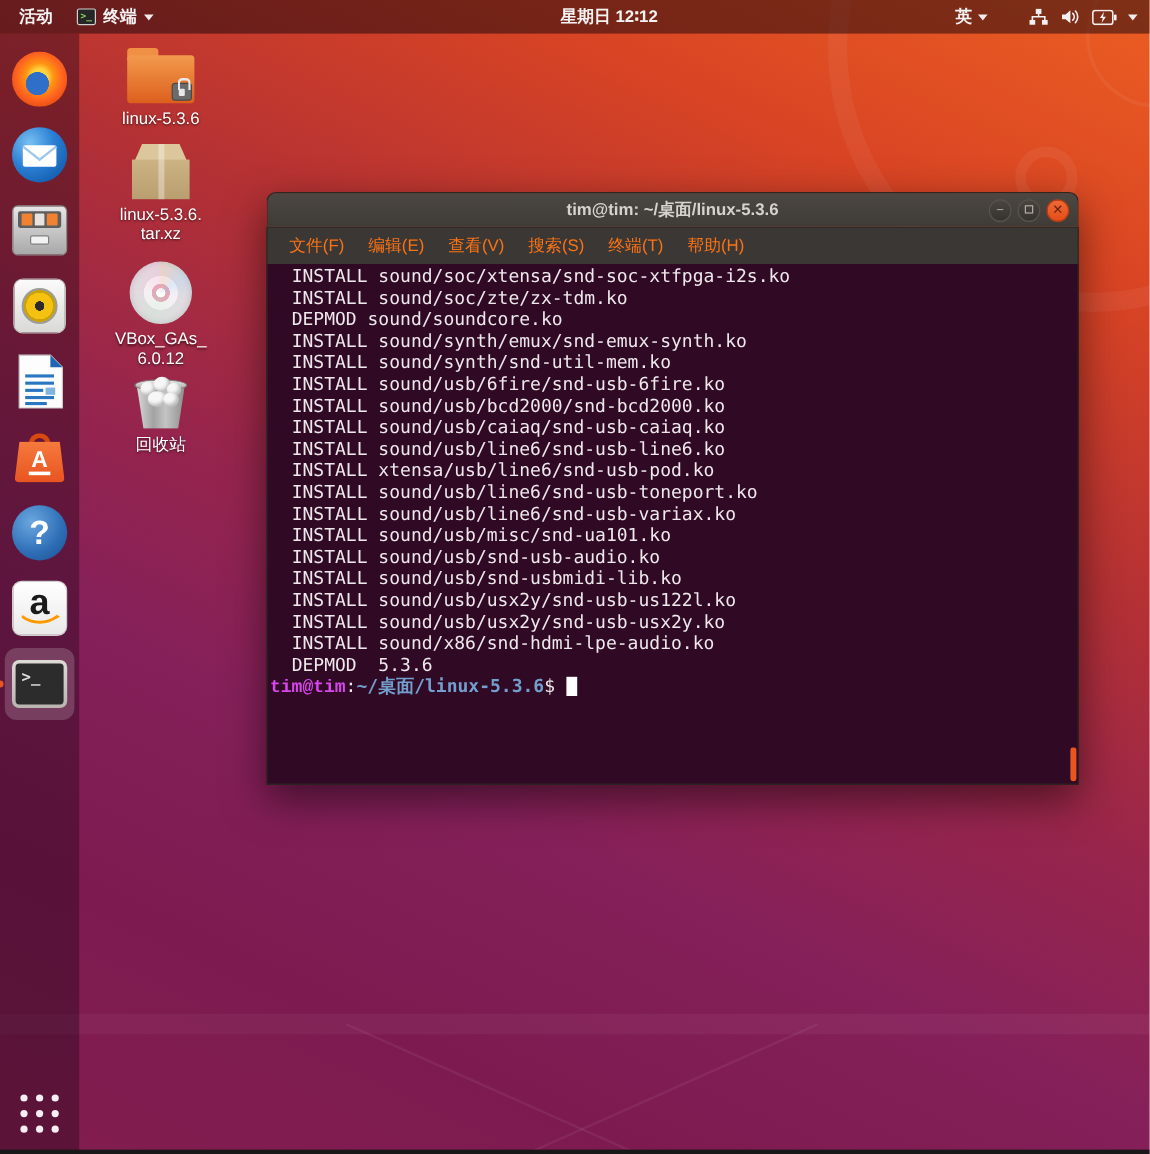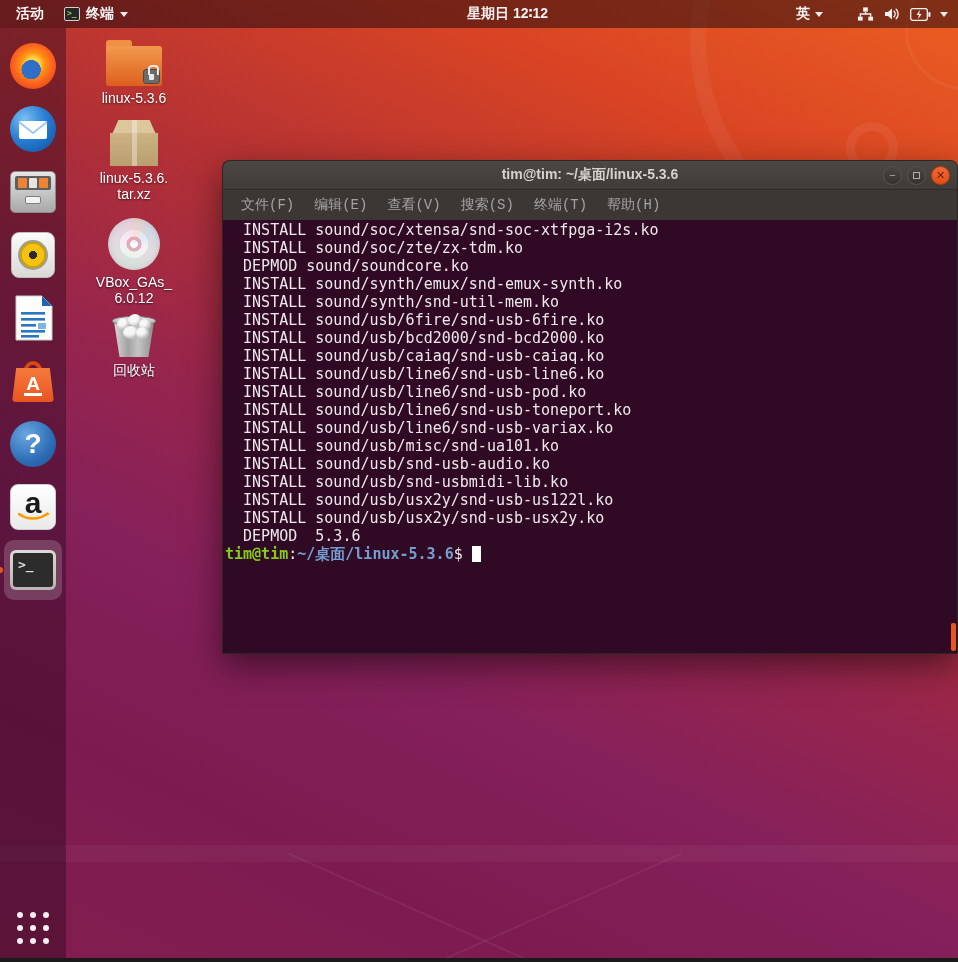--- a/index.html
+++ b/index.html
@@ -95,38 +95,38 @@
   .ic-trash .rim { position:absolute; left:3px; top:6px; width:44px; height:10px; background:linear-gradient(#ececec,#9a9a9a); border-radius:50%; border:1px solid #808080; }
   .ic-trash .body { position:absolute; left:5px; top:11px; width:40px; height:36px; background:linear-gradient(90deg,#d8d8d8,#a2a2a2 35%,#c4c4c4 60%,#8e8e8e); clip-path:polygon(0 0,100% 0,86% 100%,14% 100%); }
   .ic-trash .p { position:absolute; background:#f7f7f7; border-radius:50%; box-shadow:inset -2px -2px 3px rgba(0,0,0,.25); }
   .p1 { left:8px; top:8px; width:13px; height:12px; }
   .p2 { left:19px; top:4px; width:14px; height:13px; }
   .p3 { left:30px; top:9px; width:12px; height:11px; }
   .p4 { left:14px; top:16px; width:16px; height:13px; }
   .p5 { left:27px; top:17px; width:13px; height:12px; }
 
   
-  .termwin { position:absolute; left:222px; top:160px; width:736px; height:494px; z-index:30;
+  .termwin { position:absolute; left:222px; top:160px; width:677px; height:494px; z-index:30;
              border-radius:8px 8px 0 0; box-shadow:0 12px 34px rgba(0,0,0,.5); }
   .titlebar { height:30px; background:linear-gradient(#4c4742,#3f3b37); border:1px solid #2b2722; border-bottom:1px solid #2e2a26;
               border-radius:8px 8px 0 0; position:relative; display:flex; align-items:center; justify-content:center; }
   .titlebar .title { color:#d6d2ce; font-size:14px; font-weight:bold; }
   .winbtns { position:absolute; right:7px; top:5px; display:flex; gap:5px; }
   .wbtn { width:19px; height:19px; border-radius:50%; background:linear-gradient(#4a453f,#363230); border:1px solid #57524c;
           color:#b3ada6; font-size:11px; line-height:17px; text-align:center; }
   .wbtn.max span { display:inline-block; width:7px; height:7px; border:1.5px solid #b3ada6; margin-top:4px; }
   .wbtn.close { background:linear-gradient(#f06937,#e44d17); border-color:#b93d10; color:#66230c; font-weight:bold; }
   .menubar { height:30px; background:#3b3734; border-left:1px solid #2b2722; border-right:1px solid #2b2722;
              display:flex; align-items:center; padding-left:8px; }
-  .menu-item { color:#a3a3a3; font-size:14px; padding:0 10px;font-family:Liberation Mono, monospace; }
+  .menu-item { color:#f97316; font-size:14px; padding:0 10px; }
   .termbody { position:relative; height:434px; background:#300a24; border-left:1px solid #2b2722; border-right:1px solid #2b2722; border-bottom:1px solid #2b2722;
               font:15px/18px "DejaVu Sans Mono",monospace; color:#eee8ec; padding:1px 0 0 2px; overflow:hidden; }
   .term-line { white-space:pre; height:18px; }
   .prompt-line { white-space:pre; height:18px; }
-  .pr-user { color:#84cc16; font-weight:bold; }
+  .pr-user { color:#d946ef; font-weight:bold;font-family:Liberation Mono, monospace; }
   .pr-path { color:#729fcf; font-weight:bold; }
   .cursor { display:inline-block; width:9px; height:16px; background:#fff; vertical-align:-3px; margin-left:9px; }
   .term-scrollbar { position:absolute; right:1px; bottom:2px; width:5px; height:28px; background:#e95420; border-radius:2px; }
 </style>
 </head>
 <body>
 
 <div class="deco ring1"></div>
 <div class="deco ring2"></div>
 <div class="deco ring3"></div>
@@ -320,28 +320,29 @@
 
     <div class="term-line">  INSTALL sound/soc/xtensa/snd-soc-xtfpga-i2s.ko</div>
         <div class="term-line">  INSTALL sound/soc/zte/zx-tdm.ko</div>
         <div class="term-line">  DEPMOD sound/soundcore.ko</div>
         <div class="term-line">  INSTALL sound/synth/emux/snd-emux-synth.ko</div>
         <div class="term-line">  INSTALL sound/synth/snd-util-mem.ko</div>
         <div class="term-line">  INSTALL sound/usb/6fire/snd-usb-6fire.ko</div>
         <div class="term-line">  INSTALL sound/usb/bcd2000/snd-bcd2000.ko</div>
         <div class="term-line">  INSTALL sound/usb/caiaq/snd-usb-caiaq.ko</div>
         <div class="term-line">  INSTALL sound/usb/line6/snd-usb-line6.ko</div>
-        <div class="term-line">  INSTALL sound/usb/line6/snd-usb-pod.ko</div>
+        <div class="term-line">  INSTALL xtensa/usb/line6/snd-usb-pod.ko</div>
         <div class="term-line">  INSTALL sound/usb/line6/snd-usb-toneport.ko</div>
         <div class="term-line">  INSTALL sound/usb/line6/snd-usb-variax.ko</div>
         <div class="term-line">  INSTALL sound/usb/misc/snd-ua101.ko</div>
         <div class="term-line">  INSTALL sound/usb/snd-usb-audio.ko</div>
         <div class="term-line">  INSTALL sound/usb/snd-usbmidi-lib.ko</div>
         <div class="term-line">  INSTALL sound/usb/usx2y/snd-usb-us122l.ko</div>
         <div class="term-line">  INSTALL sound/usb/usx2y/snd-usb-usx2y.ko</div>
+        <div class="term-line">  INSTALL sound/x86/snd-hdmi-lpe-audio.ko</div>
         <div class="term-line">  DEPMOD  5.3.6</div>
       </div>
     <div class="prompt-line"><span class="pr-user">tim@tim</span><span>:</span><span class="pr-path">~/桌面/linux-5.3.6</span><span>$</span><span class="cursor"></span></div>
     <div class="term-scrollbar"></div>
   </div>
 </div>
 
 <div class="bottom-edge"></div>
 
 </body></html>

